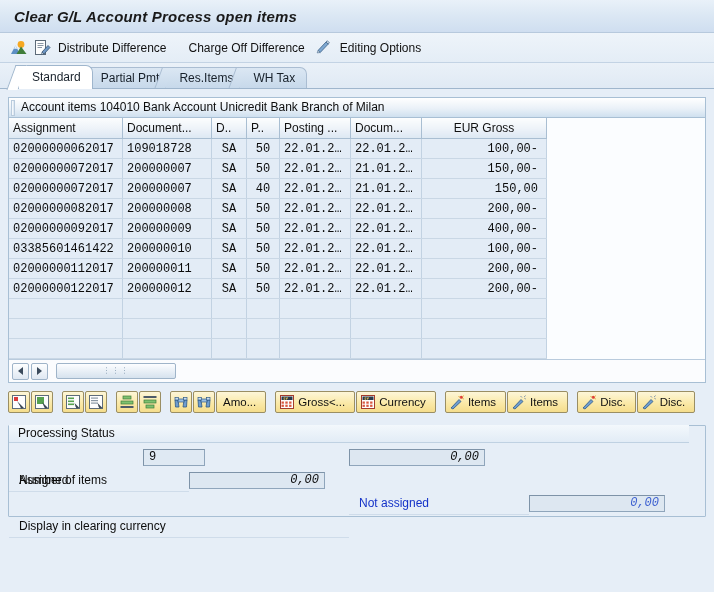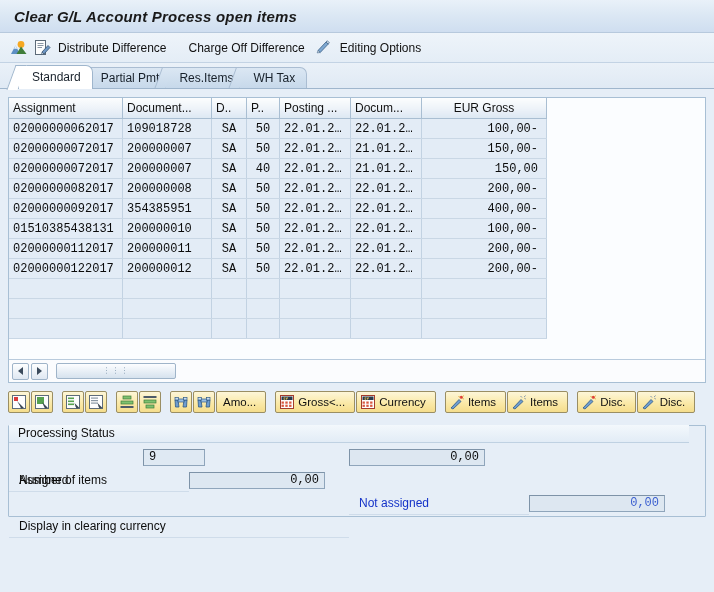--- a/index.html
+++ b/index.html
@@ -154,21 +154,21 @@
   .pslabel.rw{width:180px;}
   .pslabel.blue{color:#1432c8;}
   .infld{
     height:17px;box-sizing:border-box;font-size:12px;
     font-family:"Liberation Mono",monospace;
     background:#dfe9f3;border:1px solid #8fa5bb;
     border-top-color:#7e93a8;border-left-color:#7e93a8;
     padding:0 5px;line-height:15px;color:#0b0b0b;
   }
   .infld.small{width:62px;}
-  .infld.amt{width:136px;text-align:right;}
+  .infld.amt{width:136px;text-align:right;font-style:italic;}
   .infld.ro{background:#dde7f1;color:#0b0b0b;}
   .infld.roblue{background:#dde7f1;color:#3b5fd0;}
   .focuswrap{position:relative;width:72px;height:21px;display:flex;align-items:center;}
   .focusfld{
     width:62px;height:17px;box-sizing:border-box;
     background:#fbe7a4;border:1px solid #8b8058;
     font-size:12px;font-family:"Liberation Mono",monospace;
     line-height:15px;padding:0 5px;color:#0b0b0b;margin-left:4px;
   }
   .fcorner{position:absolute;width:6px;height:6px;border:2px solid #e01b1b;}
@@ -221,20 +221,21 @@
   <div class="tabfill"></div>
   <div class="tab sel"><span>Standard</span></div>
   <div class="tab"><span>Partial Pmt</span></div>
   <div class="tab"><span>Res.Items</span></div>
   <div class="tab"><span>WH Tax</span></div>
 </div>
 
 <div class="content">
 
   <div class="gridpanel">
+    <div class="gridtitle">Account items 104010 Bank Account Unicredit Bank Branch of Milan</div>
     <table class="gtable">
       <thead>
           <tr id="hdr-row">
             <th style="width: 105px;">Assignment</th>
             <th style="width: 80px;">Document...</th>
             <th style="width: 26px;">D..</th>
             <th style="width: 24px;">P..</th>
             <th style="width: 62px;">Posting ...</th>
             <th style="width: 62px;">Docum...</th>
             <th class="num" style="width: 116px;">EUR Gross</th>
@@ -272,29 +273,29 @@
             <td style="width: 105px;">02000000082017</td>
             <td style="width: 80px;">200000008</td>
             <td class="c" style="width: 26px;">SA</td>
             <td class="c" style="width: 24px;">50</td>
             <td style="width: 62px;">22.01.2…</td>
             <td style="width: 62px;">22.01.2…</td>
             <td class="r" style="width: 116px;">200,00-</td>
           </tr>
           <tr>
             <td style="width: 105px;">02000000092017</td>
-            <td style="width: 80px;">354385951</td>
+            <td style="width: 80px;">200000009</td>
             <td class="c" style="width: 26px;">SA</td>
             <td class="c" style="width: 24px;">50</td>
             <td style="width: 62px;">22.01.2…</td>
             <td style="width: 62px;">22.01.2…</td>
             <td class="r" style="width: 116px;">400,00-</td>
           </tr>
           <tr>
-            <td style="width: 105px;">01510385438131</td>
+            <td style="width: 105px;">03385601461422</td>
             <td style="width: 80px;">200000010</td>
             <td class="c" style="width: 26px;">SA</td>
             <td class="c" style="width: 24px;">50</td>
             <td style="width: 62px;">22.01.2…</td>
             <td style="width: 62px;">22.01.2…</td>
             <td class="r" style="width: 116px;">100,00-</td>
           </tr>
           <tr>
             <td style="width: 105px;">02000000112017</td>
             <td style="width: 80px;">200000011</td>

